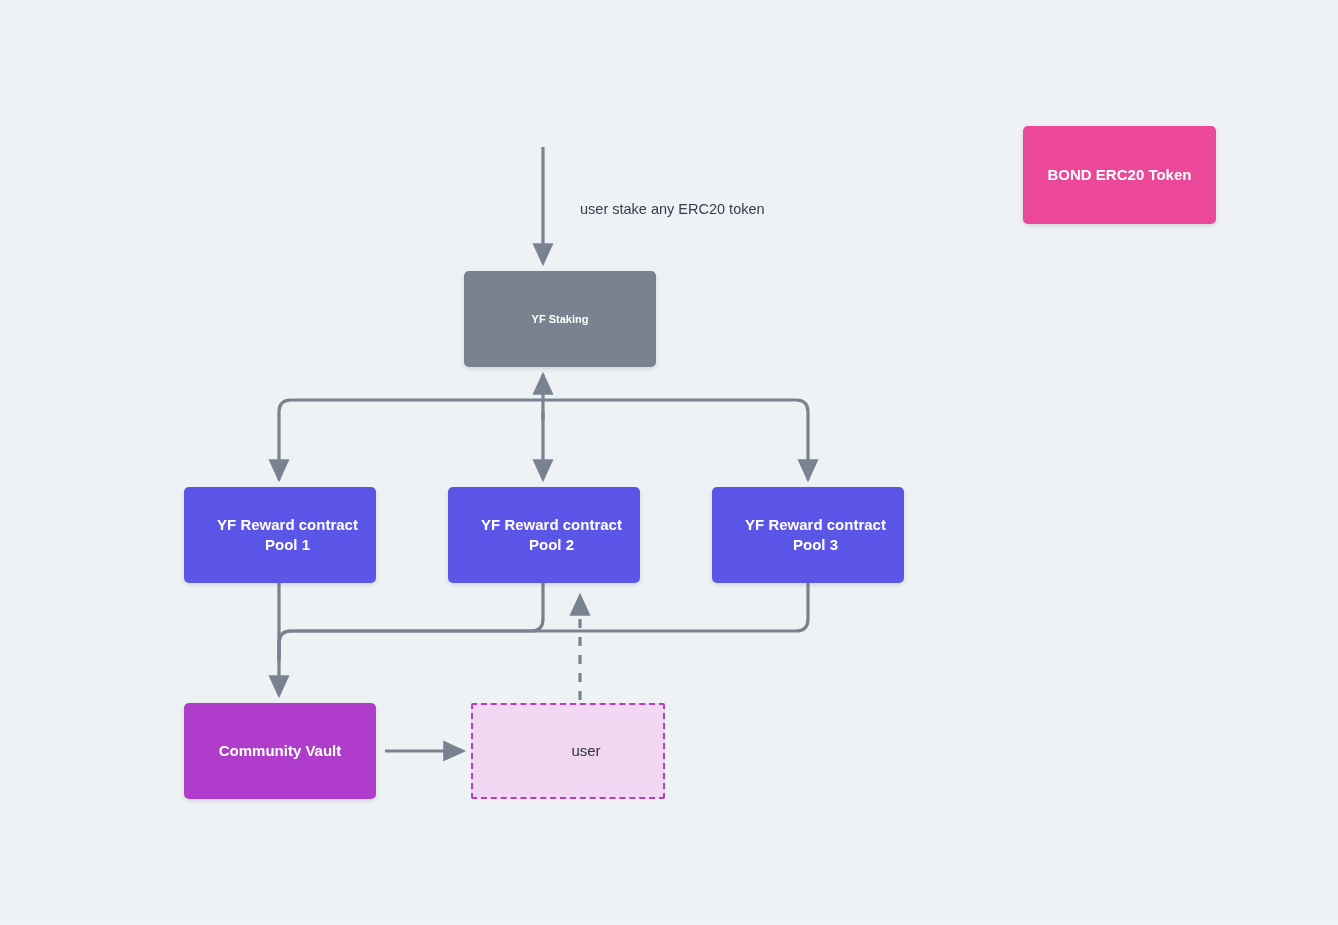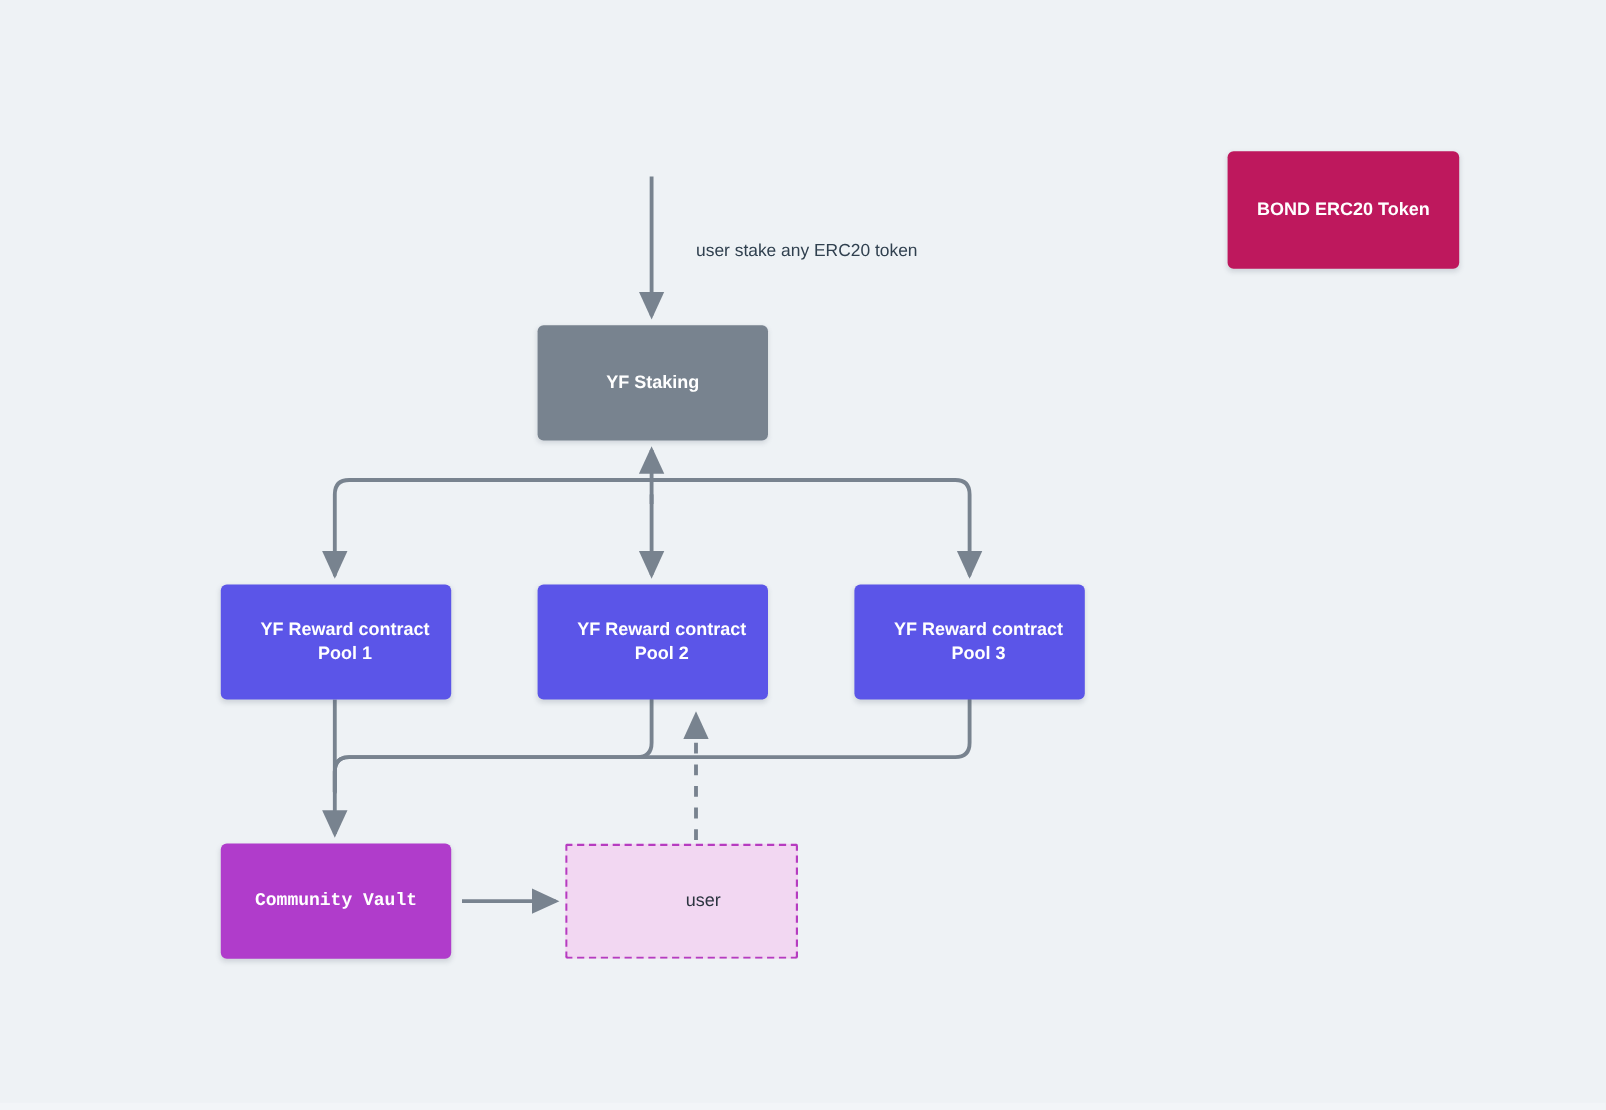--- a/index.html
+++ b/index.html
@@ -34,49 +34,49 @@
     justify-content: center;
     text-align: center;
     box-sizing: border-box;
     line-height: 1.35;
     white-space: pre-line;
   }
   .node-staking {
     background: #78838f;
     color: #ffffff;
     border-radius: 5px;
-    font-size: 15px;
+    font-size: 11px;
     font-weight: bold;
     box-shadow: 0 2px 4px rgba(70,85,100,0.18);
+    margin-left: 16px;
   }
   .node-pool {
     background: #5b55e8;
     color: #ffffff;
     border-radius: 5px;
     font-size: 15px;
     font-weight: bold;
     box-shadow: 0 2px 4px rgba(70,85,100,0.18);
     padding-left: 15px;
   }
   .node-token {
-    background: #be185d;
+    background: #ec4899;
     color: #ffffff;
     border-radius: 5px;
     font-size: 15px;
     font-weight: bold;
     box-shadow: 0 2px 4px rgba(70,85,100,0.18);
   }
   .node-vault {
     background: #b03ccb;
     color: #ffffff;
     border-radius: 5px;
     font-size: 15px;
     font-weight: bold;
     box-shadow: 0 2px 4px rgba(70,85,100,0.18);
-    font-family: Liberation Mono, monospace;
   }
   .node-user {
     background: #f2d7f2;
     color: #2c3440;
     border: 2px dashed #b63cc0;
     border-radius: 2px;
     font-size: 15px;
     font-weight: normal;
   }
   .edge-label {

